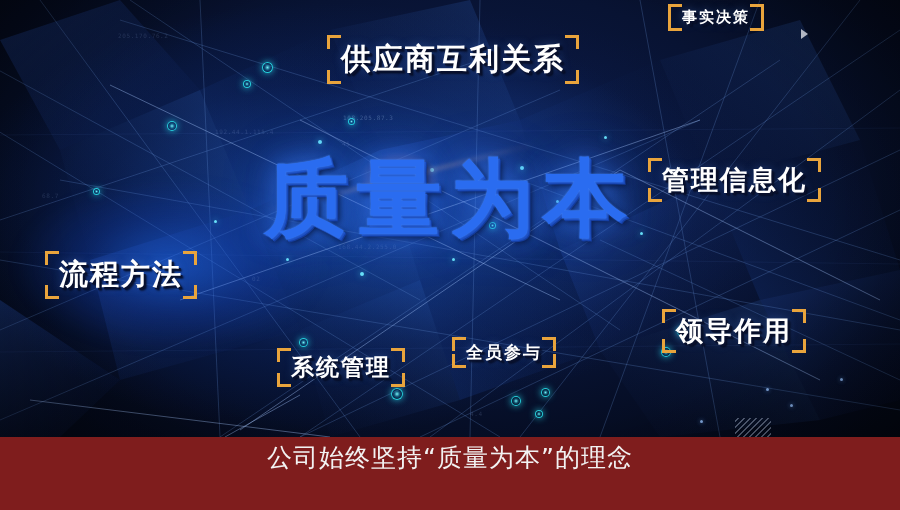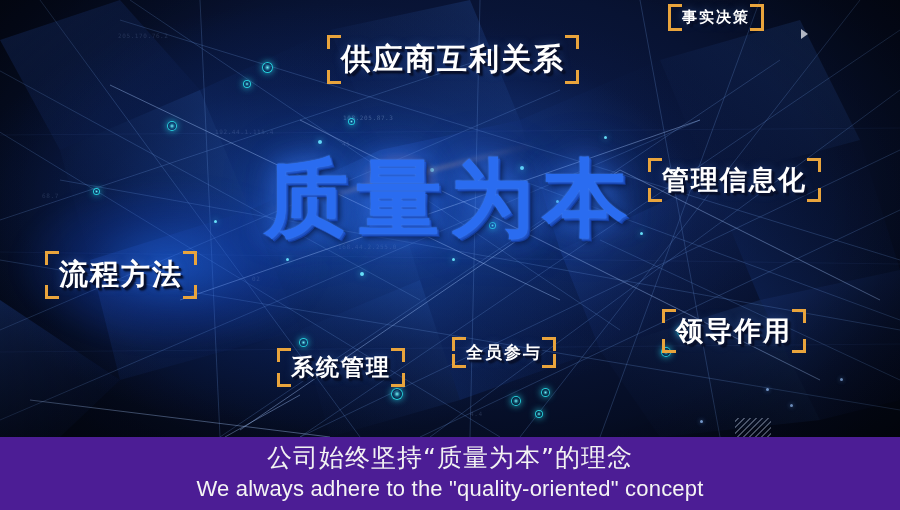--- a/index.html
+++ b/index.html
@@ -164,21 +164,21 @@
   .kw .brk.tl { left: 0;  top: 0;  border-left-width: 3px;  border-top-width: 3px; }
   .kw .brk.bl { left: 0;  bottom: 0; border-left-width: 3px; border-bottom-width: 3px; }
   .kw .brk.tr { right: 0; top: 0;  border-right-width: 3px; border-top-width: 3px; }
   .kw .brk.br { right: 0; bottom: 0; border-right-width: 3px; border-bottom-width: 3px; }
 
   
   #subs {
     position: absolute;
     left: 0; top: 437px;
     width: 900px; height: 73px;
-    background: #4c1d95;
+    background: #7f1d1d;
     text-align: center;
   }
   #sub-cn {
     position: absolute;
     left: 0; top: 6px;
     width: 900px;
     font-size: 25px;
     line-height: 30px;
     color: #f2f2f2;
     letter-spacing: 1px;
@@ -405,16 +405,15 @@
       <span class="brk bl"></span>
       <span class="brk tr"></span>
       <span class="brk br"></span>
       <span>系统管理</span>
     </div>
 
   </div>
 
   <div id="subs">
     <div id="sub-cn">公司始终坚持“质量为本”的理念</div>
-    <div id="sub-en">We always adhere to the "quality-oriented" concept</div>
   </div>
 
 </div>
 
 </body></html>

